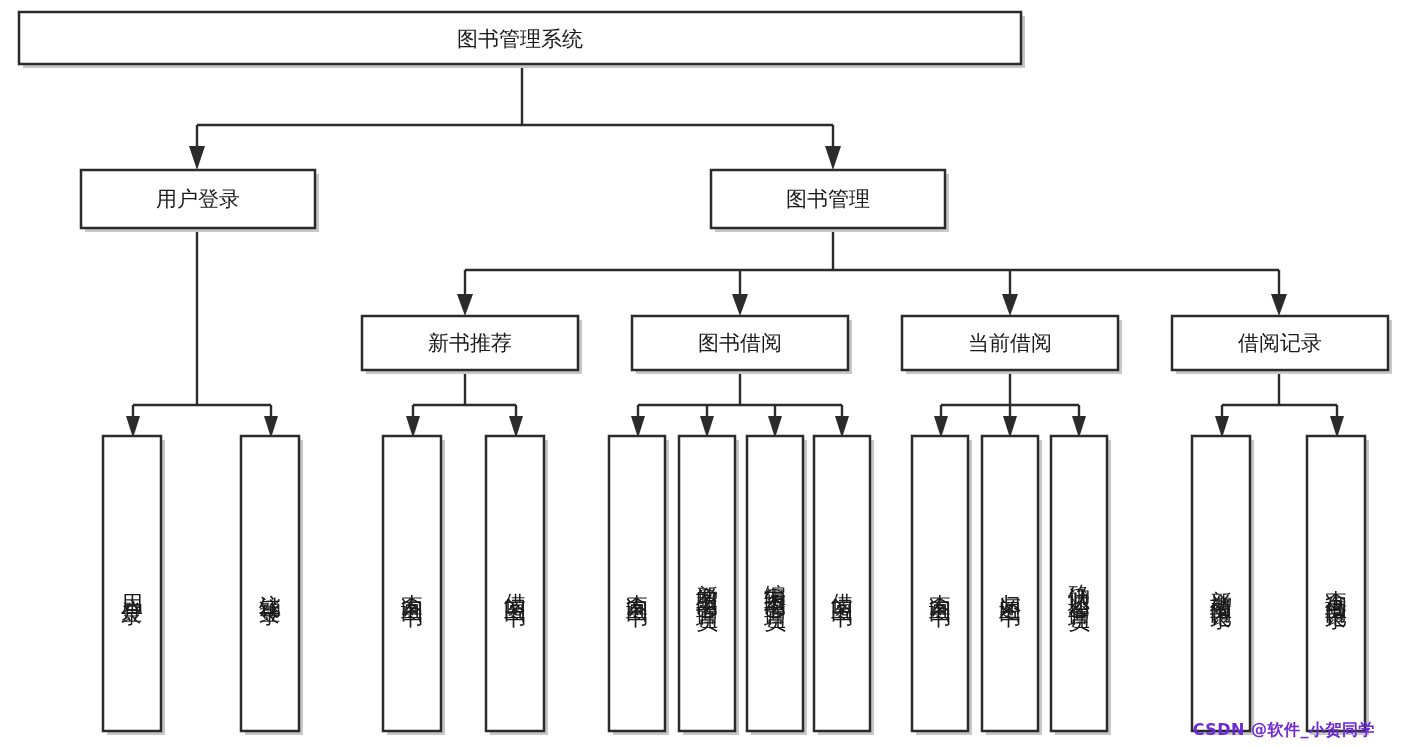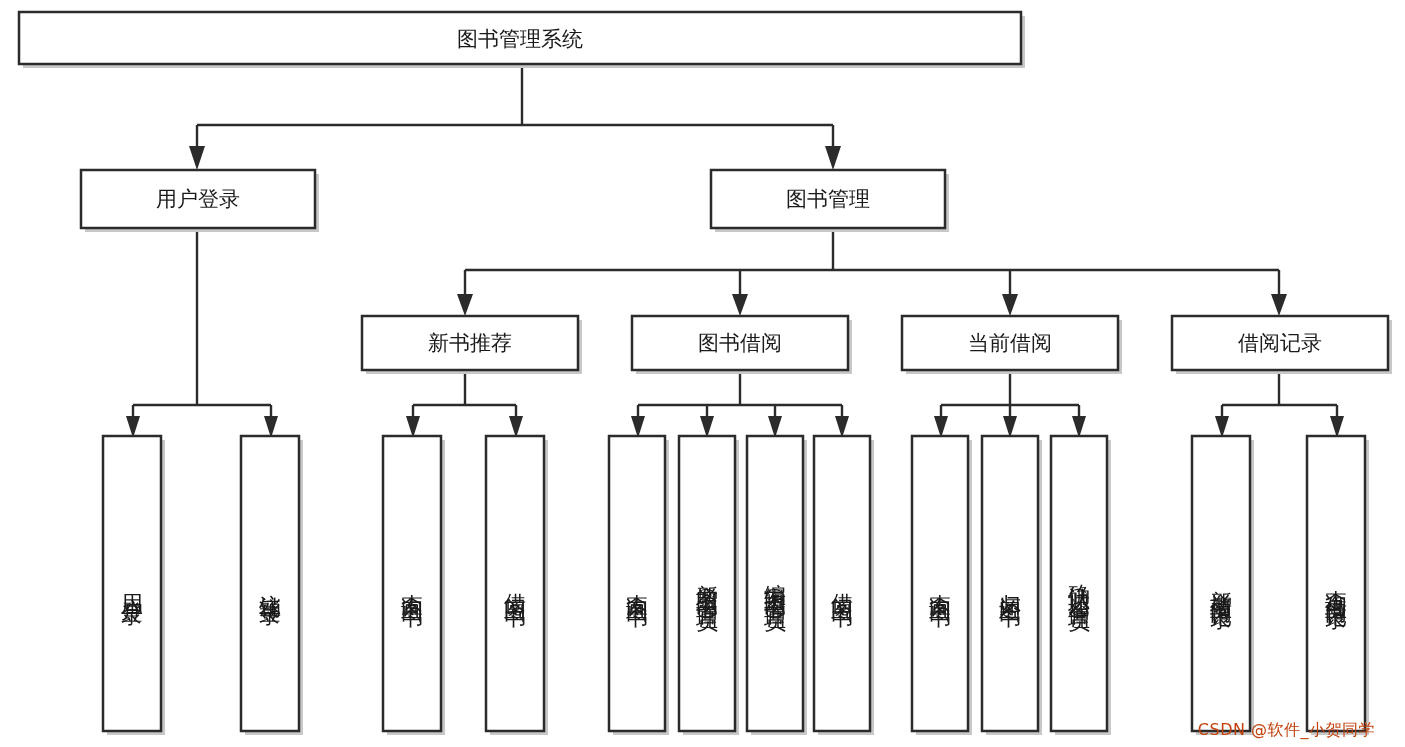--- a/index.html
+++ b/index.html
@@ -67,23 +67,24 @@
     align-items: center;
     justify-content: center;
     pointer-events: none;
   }
   .watermark {
     position: absolute;
     right: 8px;
     bottom: 6px;
     font-family: "DejaVu Sans", "Liberation Sans", sans-serif;
     font-size: 16px;
-    color: #c2410c;
+    color: #6d28d9;
     letter-spacing: 0.5px;
     white-space: nowrap;
+    font-weight: bold;
   }
 </style>
 </head>
 <body>
 
 <div id="diagram-root">
 
   <svg class="diagram" viewBox="0 0 1405 747">
 
     <g>

